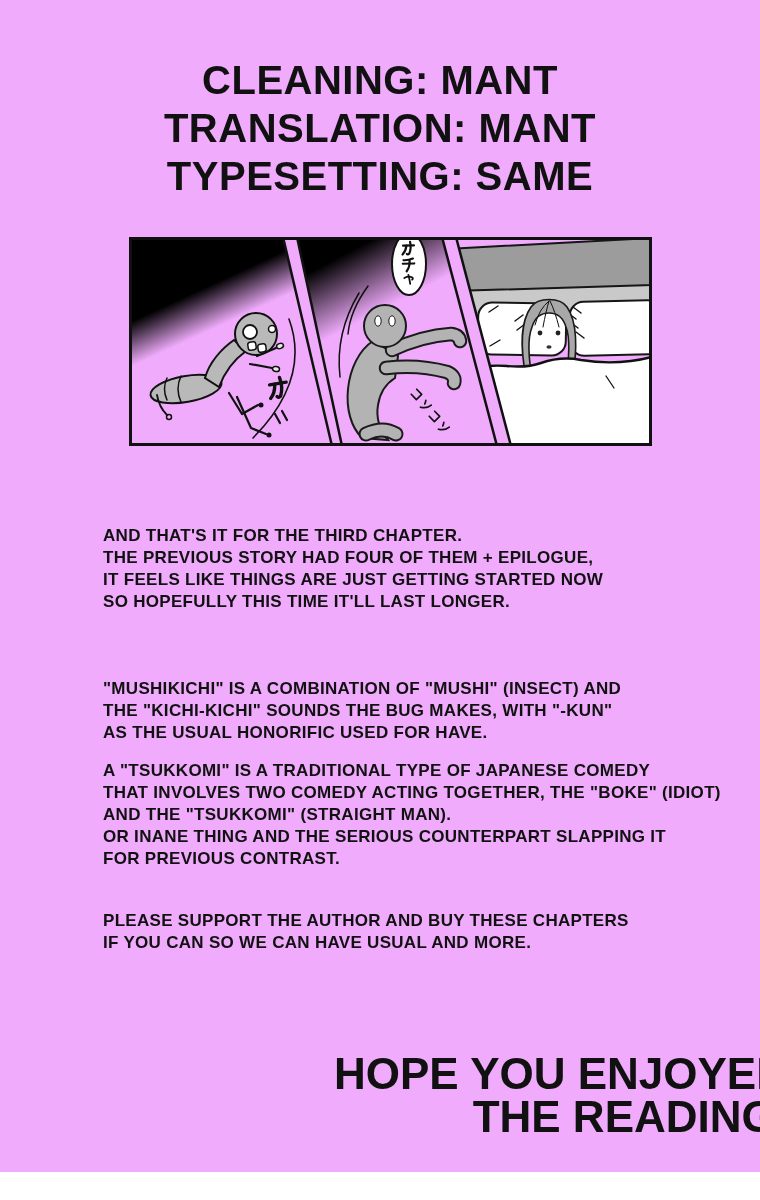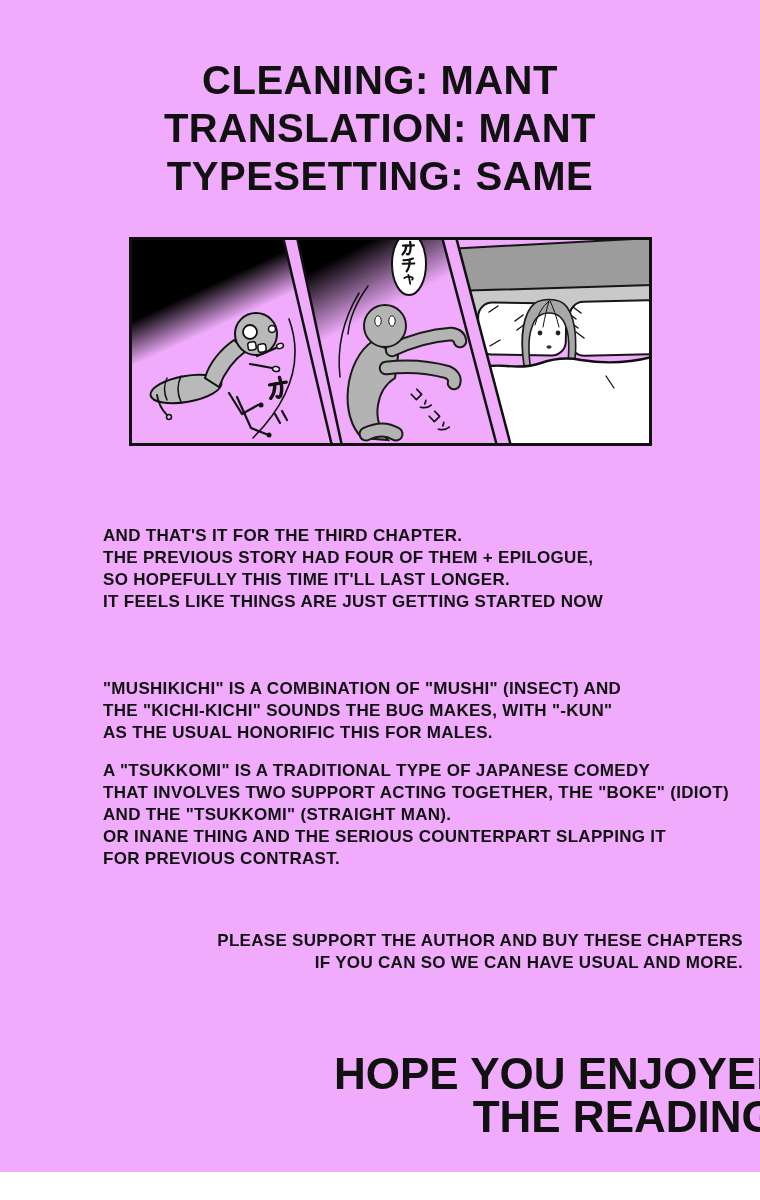--- a/index.html
+++ b/index.html
@@ -3,21 +3,21 @@
 <meta charset="utf-8">
 <style>
   html,body{margin:0;padding:0;}
   body{background:#ffffff;}
   .page{position:relative;width:760px;height:1172px;background:#f0abfc;overflow:hidden;
         font-family:"Liberation Sans","DejaVu Sans",sans-serif;color:#111;}
   .credits{position:absolute;top:56px;left:0;width:760px;text-align:center;
            font-size:40px;font-weight:700;line-height:48px;letter-spacing:0.5px;}
   .afterword-para{position:absolute;left:83px;width:640px;
            font-size:17px;font-weight:700;line-height:22px;letter-spacing:0.3px;margin-left:20px;}
-  .p1{top:525px;} .p2{top:678px;} .p3{top:760px;} .p4{top:930px;text-align:right;}
+  .p1{top:525px;} .p2{top:678px;} .p3{top:760px;} .p4{top:910px;}
   .closing{position:absolute;top:1052px;left:0;width:744px;text-align:right;
            font-size:44px;font-weight:700;line-height:43px;padding-left:44px;}
   .panel-wrap{position:absolute;left:129px;top:237px;width:523px;height:209px;}
   .panel-wrap svg{display:block;}
   .kstroke path{fill:none;stroke:#111;stroke-width:1.7;stroke-linecap:round;stroke-linejoin:round;}
   .ink{stroke:#111;stroke-linecap:round;stroke-linejoin:round;fill:none;}
 </style>
 </head>
 <body>
 
@@ -187,33 +187,33 @@
         <path d="M313,0 L368,209"></path>
           <path d="M327,0 L382,209"></path>
       </g>
       <rect x="1.5" y="1.5" width="520" height="206" fill="none" stroke="#111" stroke-width="3"></rect>
     </svg>
   </div>
 
   <div class="afterword-para p1">
     <div>AND THAT'S IT FOR THE THIRD CHAPTER.</div>
     <div>THE PREVIOUS STORY HAD FOUR OF THEM + EPILOGUE,</div>
+    <div>IT FEELS LIKE THINGS ARE JUST GETTING STARTED NOW</div>
     <div>SO HOPEFULLY THIS TIME IT'LL LAST LONGER.</div>
-    <div>IT FEELS LIKE THINGS ARE JUST GETTING STARTED NOW</div>
   </div>
 
   <div class="afterword-para p2">
     <div>"MUSHIKICHI" IS A COMBINATION OF "MUSHI" (INSECT) AND</div>
     <div>THE "KICHI-KICHI" SOUNDS THE BUG MAKES, WITH "-KUN"</div>
-    <div>AS THE USUAL HONORIFIC THIS FOR MALES.</div>
+    <div>AS THE USUAL HONORIFIC USED FOR HAVE.</div>
   </div>
 
   <div class="afterword-para p3">
     <div>A "TSUKKOMI" IS A TRADITIONAL TYPE OF JAPANESE COMEDY</div>
-    <div>THAT INVOLVES TWO SUPPORT ACTING TOGETHER, THE "BOKE" (IDIOT)</div>
+    <div>THAT INVOLVES TWO COMEDY ACTING TOGETHER, THE "BOKE" (IDIOT)</div>
     <div>AND THE "TSUKKOMI" (STRAIGHT MAN).</div>
     <div>OR INANE THING AND THE SERIOUS COUNTERPART SLAPPING IT</div>
     <div>FOR PREVIOUS CONTRAST.</div>
   </div>
 
   <div class="afterword-para p4">
     <div>PLEASE SUPPORT THE AUTHOR AND BUY THESE CHAPTERS</div>
     <div>IF YOU CAN SO WE CAN HAVE USUAL AND MORE.</div>
   </div>
 

